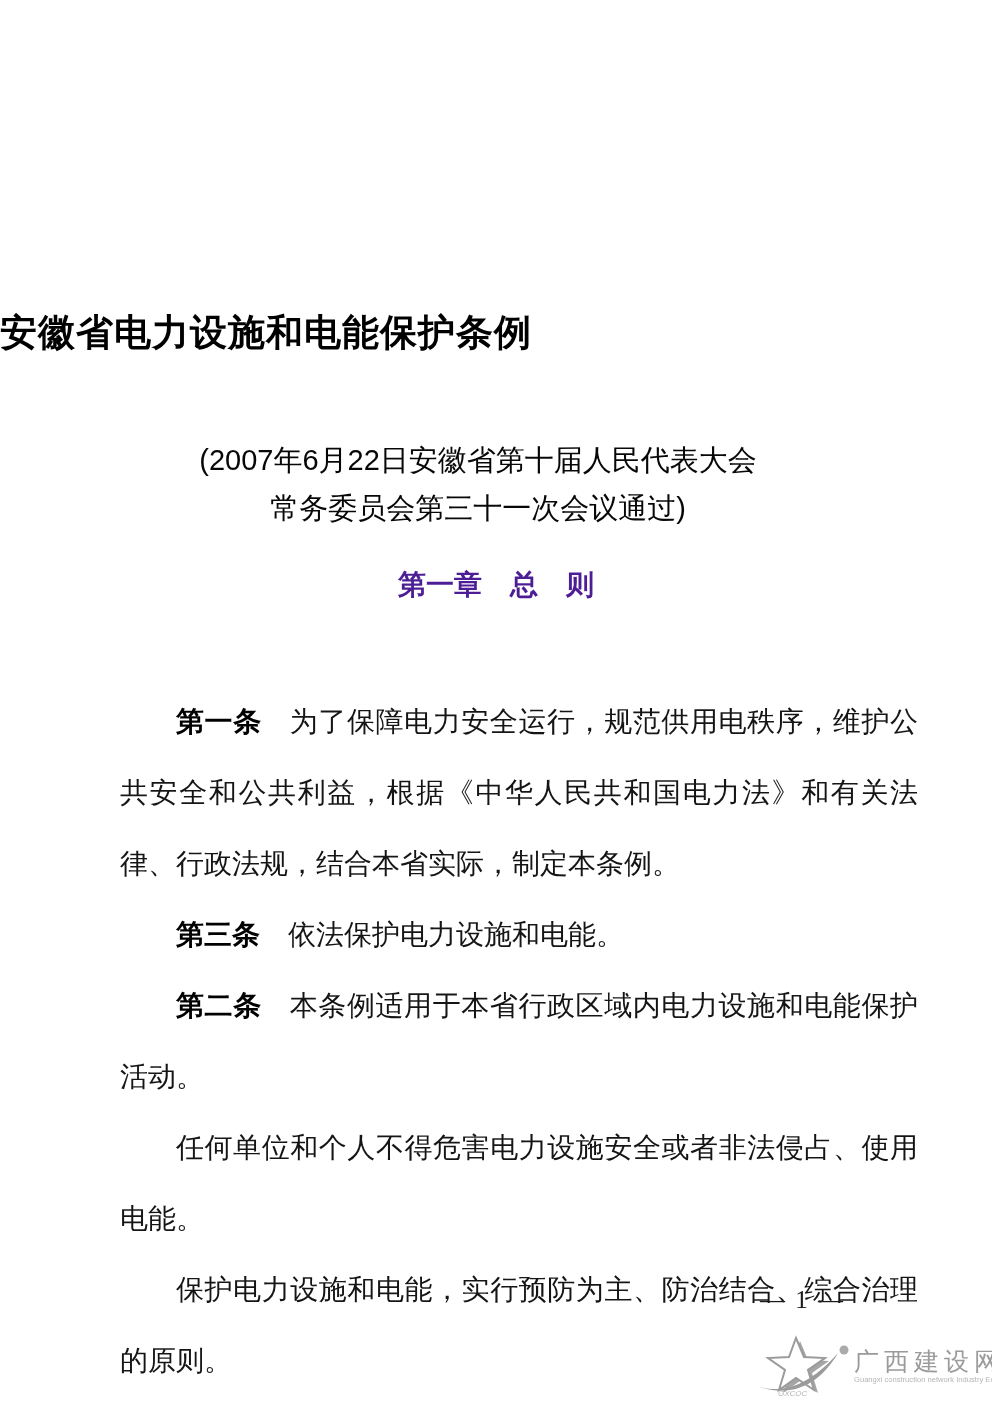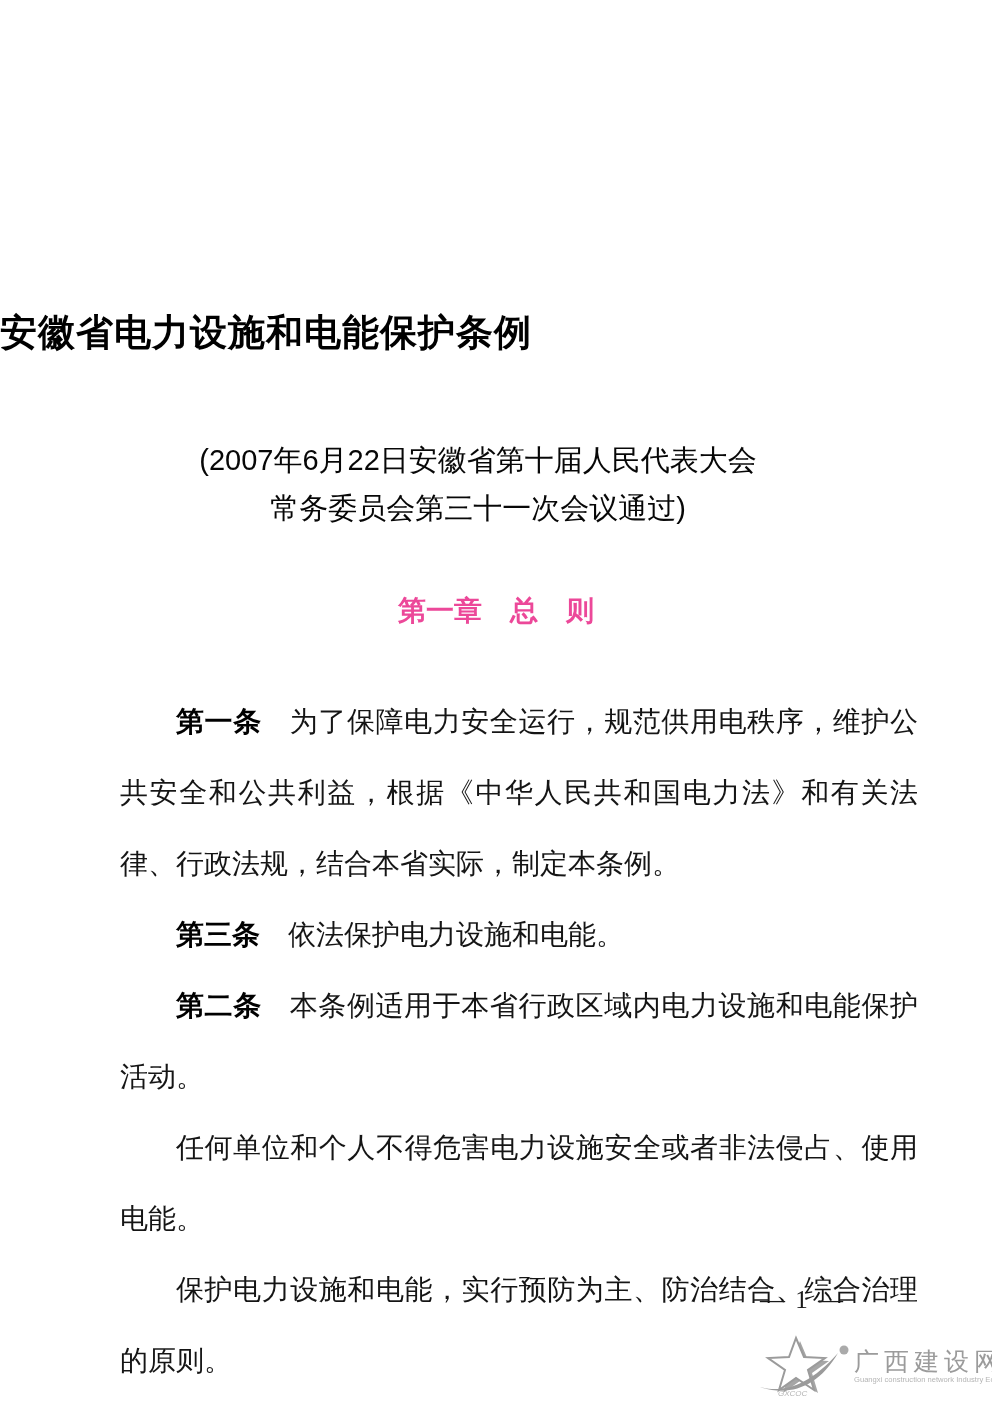--- a/index.html
+++ b/index.html
@@ -36,29 +36,29 @@
     text-align: center;
     font-family: "Liberation Sans", sans-serif;
     font-size: 29px;
     line-height: 48px;
     color: #070707;
   }
 
   
   .chapter-heading {
     position: absolute;
-    top: 589px;
+    top: 563px;
     left: 0;
     width: 992px;
     text-align: center;
     font-family: "Liberation Sans", sans-serif;
     font-weight: bold;
     font-size: 28px;
     line-height: 44px;
-    color: #ec4899;
+    color: #4c1d95;
   }
 
   
   .doc-body {
     position: absolute;
     top: 686px;
     left: 120px;
     width: 798px;
     font-family: "Liberation Serif", serif;
     font-size: 28px;

